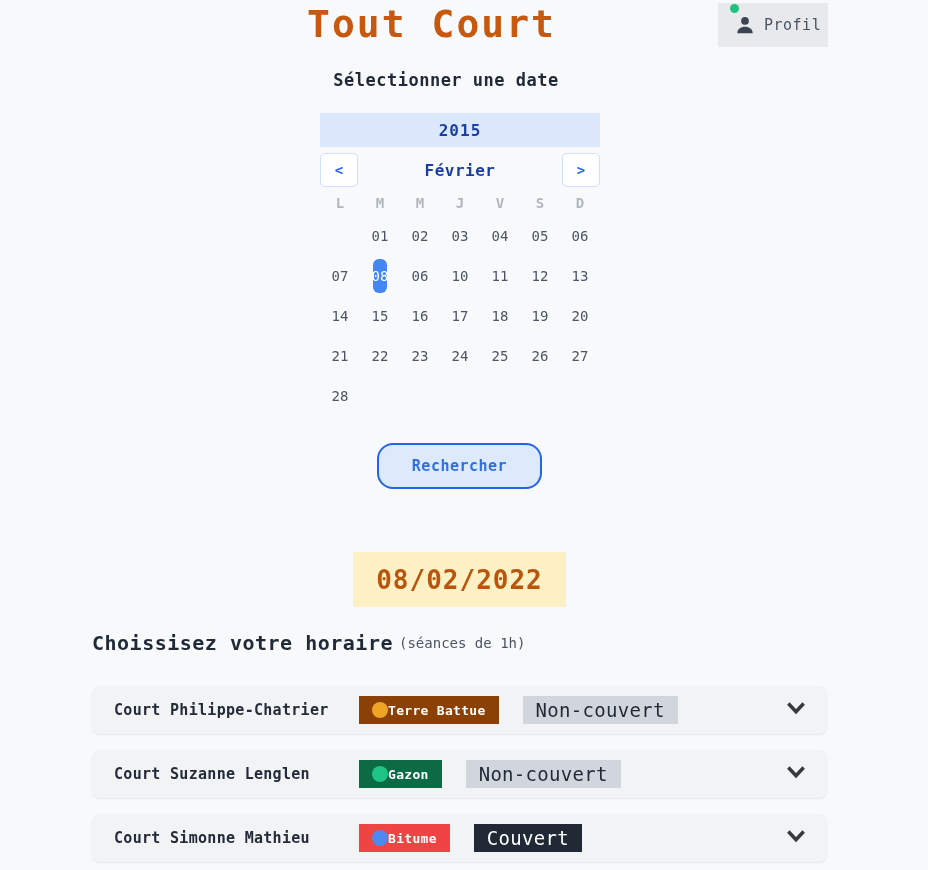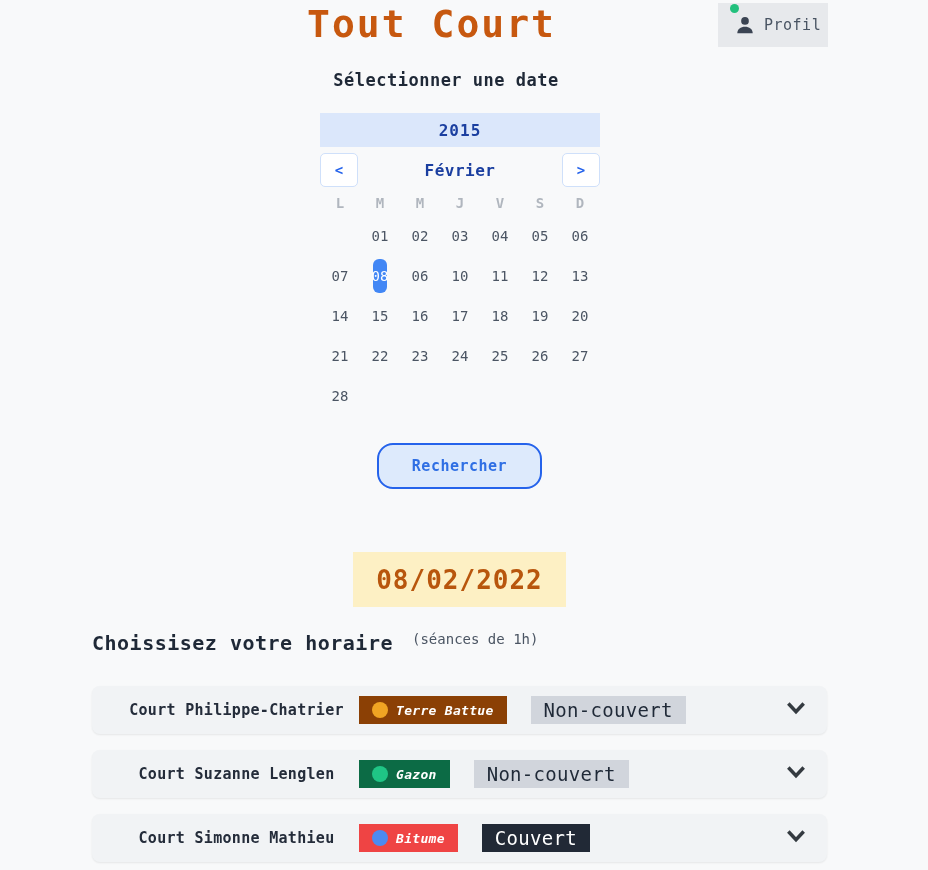--- a/index.html
+++ b/index.html
@@ -98,47 +98,46 @@
     position: absolute; top: 552px; left: 353px;
     width: 213px; height: 55px;
     background: #fdf0c4;
     display: flex; align-items: center; justify-content: center;
     color: #b8560d; font-size: 26px; font-weight: bold; letter-spacing: 1px;
   }
 
   
   .sched-head {
     position: absolute; top: 631px; left: 92px;
-    display: flex; align-items: flex-start; gap: 19px;
+    display: flex; align-items: center; gap: 6px;
   }
   .sched-title { font-size: 20px; font-weight: bold; color: #1f2937; letter-spacing: .5px; }
   .sched-sub { font-size: 14px; color: #4b5563; }
 
   .court-list { position: absolute; top: 686px; left: 92px; width: 735px; }
   .court-card {
     background: #f1f3f5;
     border-radius: 8px;
     box-shadow: 0 1px 2px rgba(0,0,0,.08);
     height: 48px;
     margin-bottom: 16px;
     display: flex; align-items: center;
     padding: 0 18px 0 22px;
     cursor: pointer;
     position: relative;
   }
   .court-name {
     font-size: 15px; font-weight: bold; color: #242c3a;
-    letter-spacing: .3px; width: 245px; flex: none; text-align: center;
+    letter-spacing: .3px; width: 245px; flex: none;
   }
   .badge {
-    display: inline-flex; align-items: center; gap: 8px;
+    display: inline-flex; align-items: center; 
     height: 28px; padding: 8px 13px;
     font-size: 13px; font-weight: bold; color: #ffffff;
     letter-spacing: .3px;
-    font-style: italic;
   }
   .badge .swatch { width: 16px; height: 16px; border-radius: 50%; display: block; }
   .badge-cover {
     display: inline-flex; align-items: center;
     height: 28px; padding: 0 13px; margin-left: 24px;
     font-size: 19px; font-weight: normal; letter-spacing: .3px;
   }
   .chevron { position: absolute; right: 18px; top: 50%; transform: translateY(-50%); }
 </style>
 </head>

